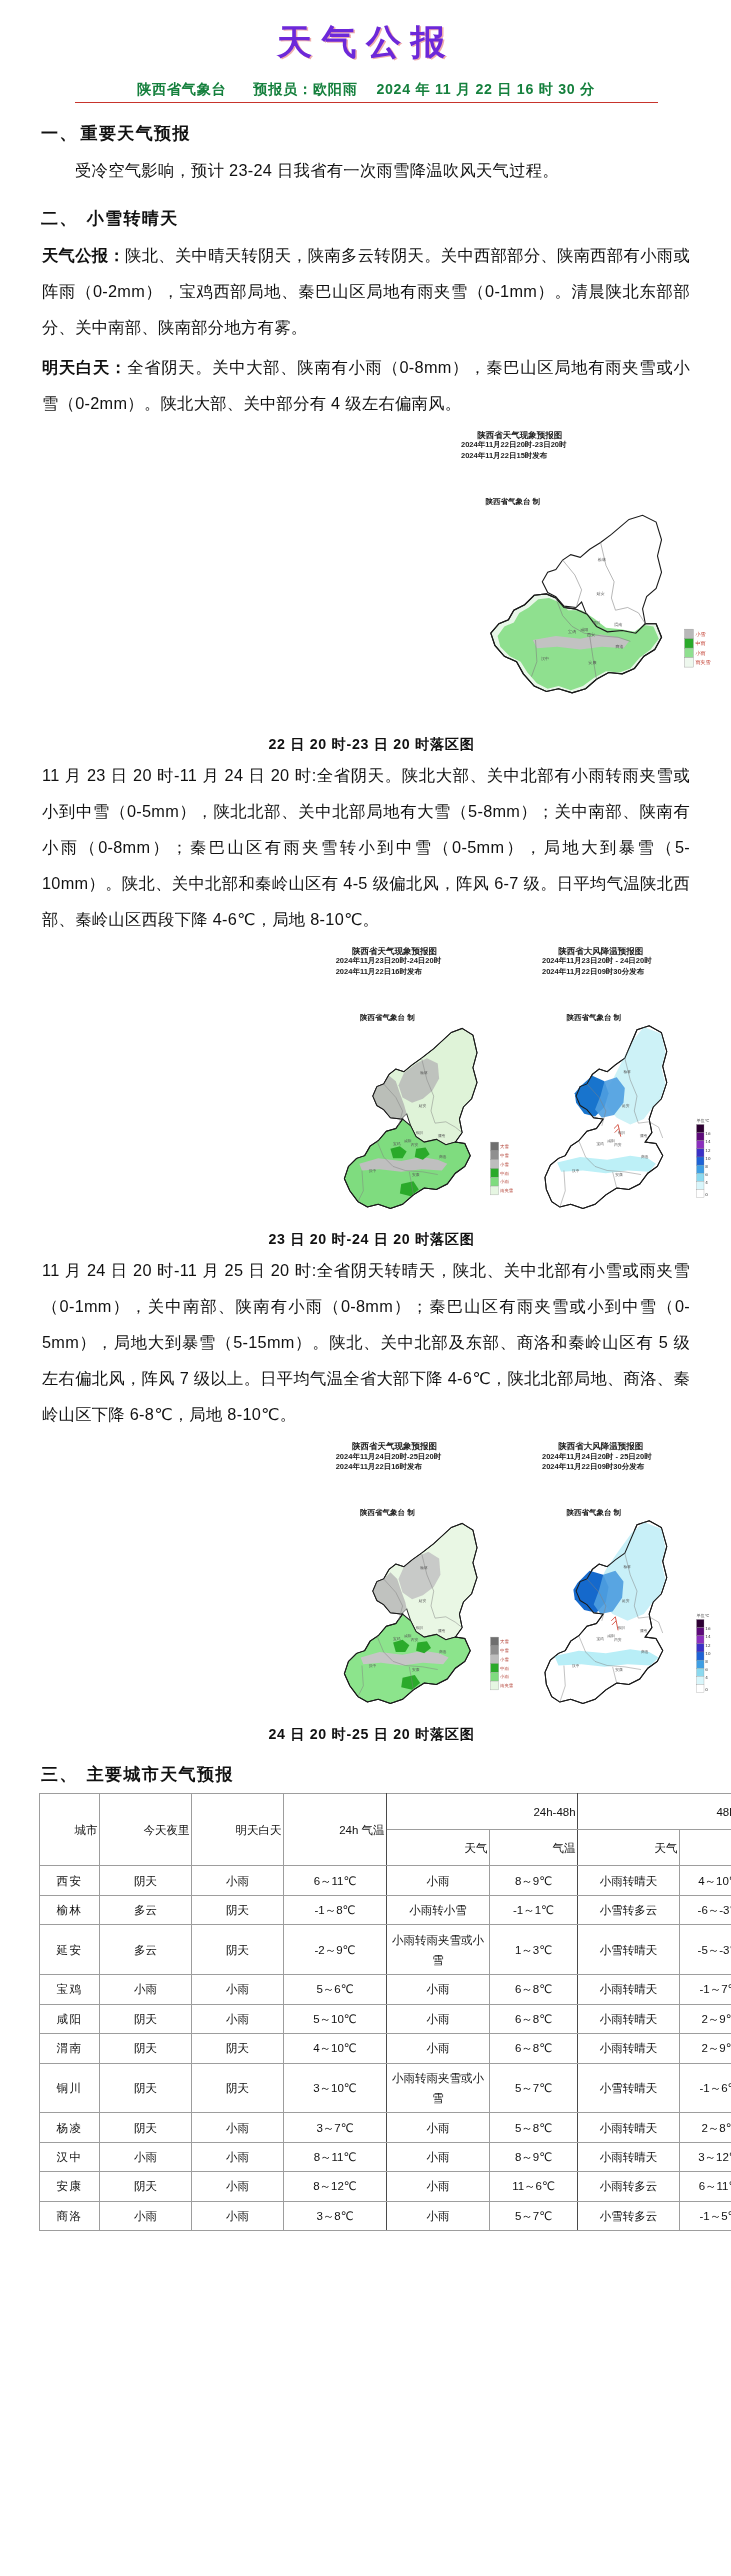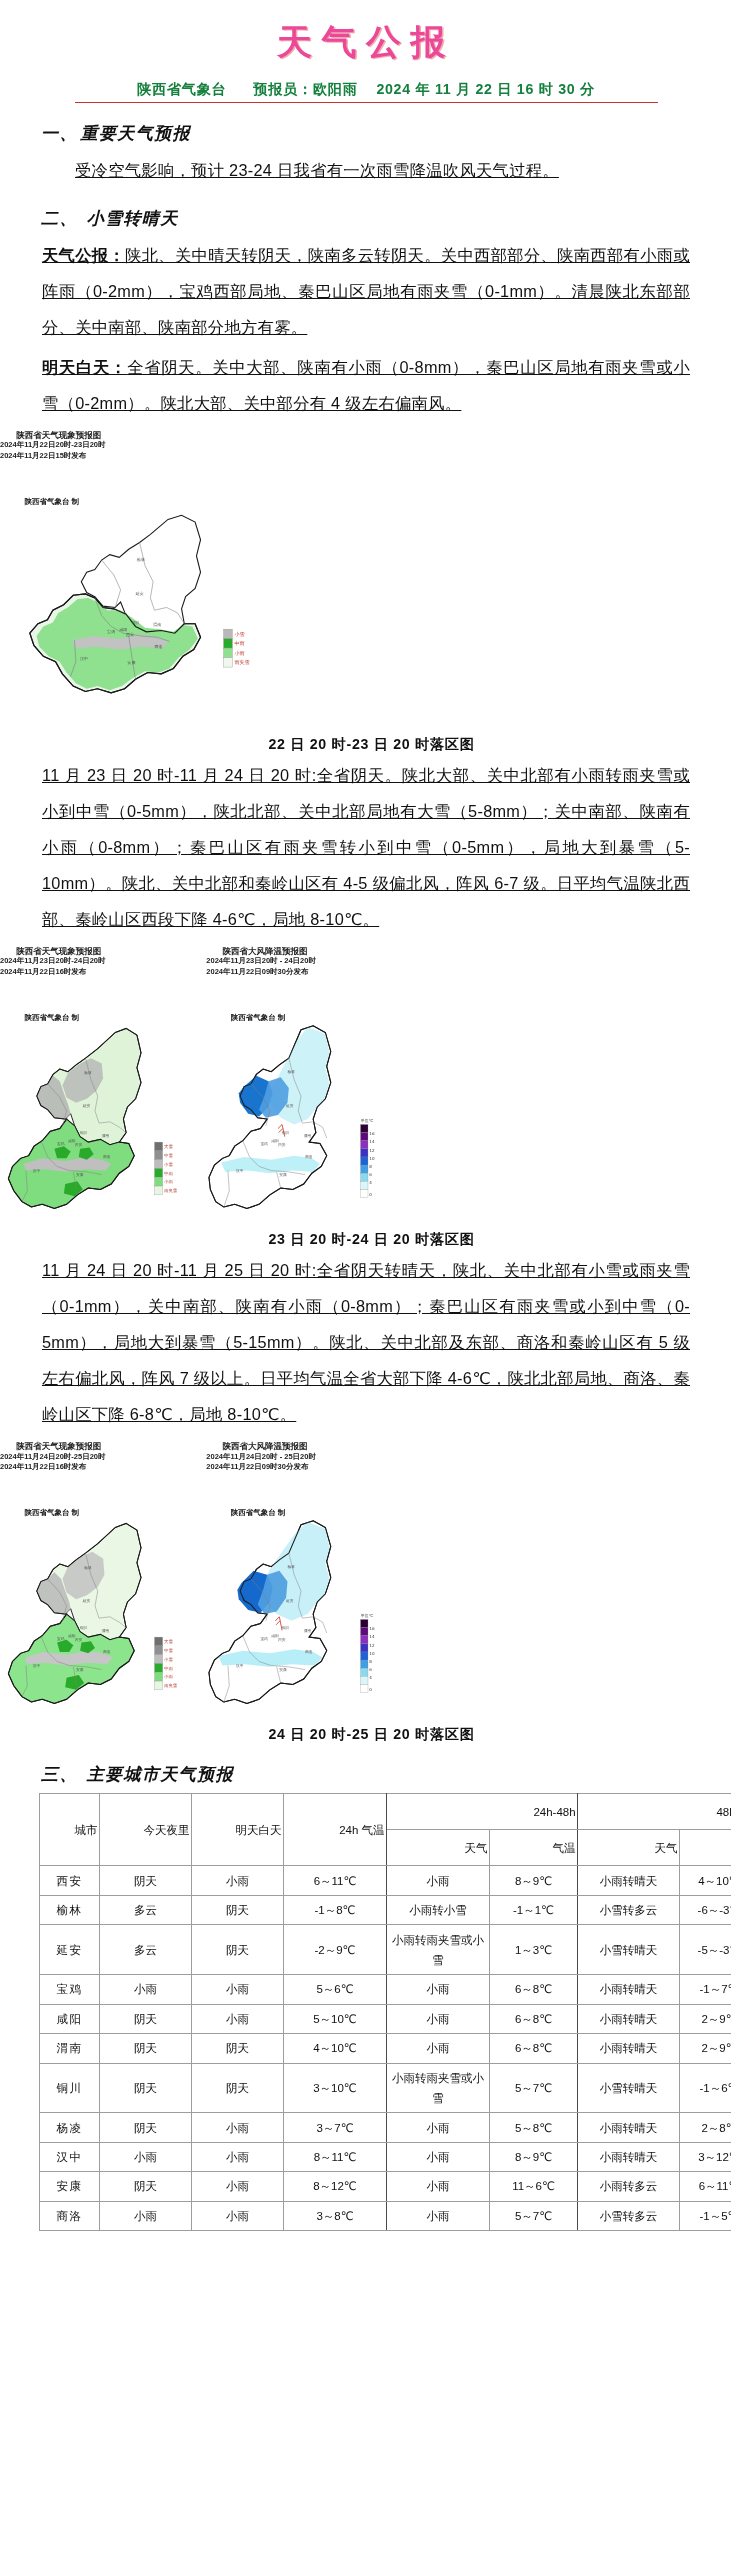--- a/index.html
+++ b/index.html
@@ -16,21 +16,21 @@
     min-height:2576px;
     box-sizing:border-box;
     padding:0 0 13.6px 0;
     position:relative;
     background:#fff;
   }
 
   
   .doc-title{
     text-align:center;
-    color:#ec4899;
+    color:#6d28d9;
     font-size:35px;
     font-weight:bold;
     letter-spacing:9.5px;
     padding:19px 0 4.1px 0;
     text-shadow:1.4px 1.4px 0 rgba(210,20,15,.35);
     font-family:"DejaVu Sans","Liberation Sans",sans-serif;
   }
 
   
   .header-line{
@@ -47,40 +47,38 @@
   }
   .header-line .sep{display:inline-block;width:17.6px;}
   .header-line .sep-sm{display:inline-block;width:9.5px;}
 
   
   .section-head{
     font-size:17px;
     font-weight:bold;
     margin:19px 0 6.8px 41px;
     letter-spacing:1.4px;
-    font-style:italic;
   }
   .section-head .num{margin-right:2.7px;}
   .para{
     font-size:16.3px;
     line-height:36px;
     margin:0 42px 4.1px 42px;
     text-align:justify;
     text-justify:inter-ideograph;
     letter-spacing:0.3px;
-    text-decoration:underline;
   }
   .para.indent{text-indent:33px;}
   .para b{font-weight:bold;}
 
   
   .map-block{margin:9.5px 0 2.7px 0;}
   .map-row{
     display:flex;
-    justify-content:flex-start;
+    justify-content:flex-end;
     align-items:flex-start;
     gap:16.3px;
   }
   .map-fig{position:relative;}
   .map-caption-top{
     font-size:7.5px;
     line-height:10.2px;
     color:#222;
     text-align:left;
     font-weight:bold;

